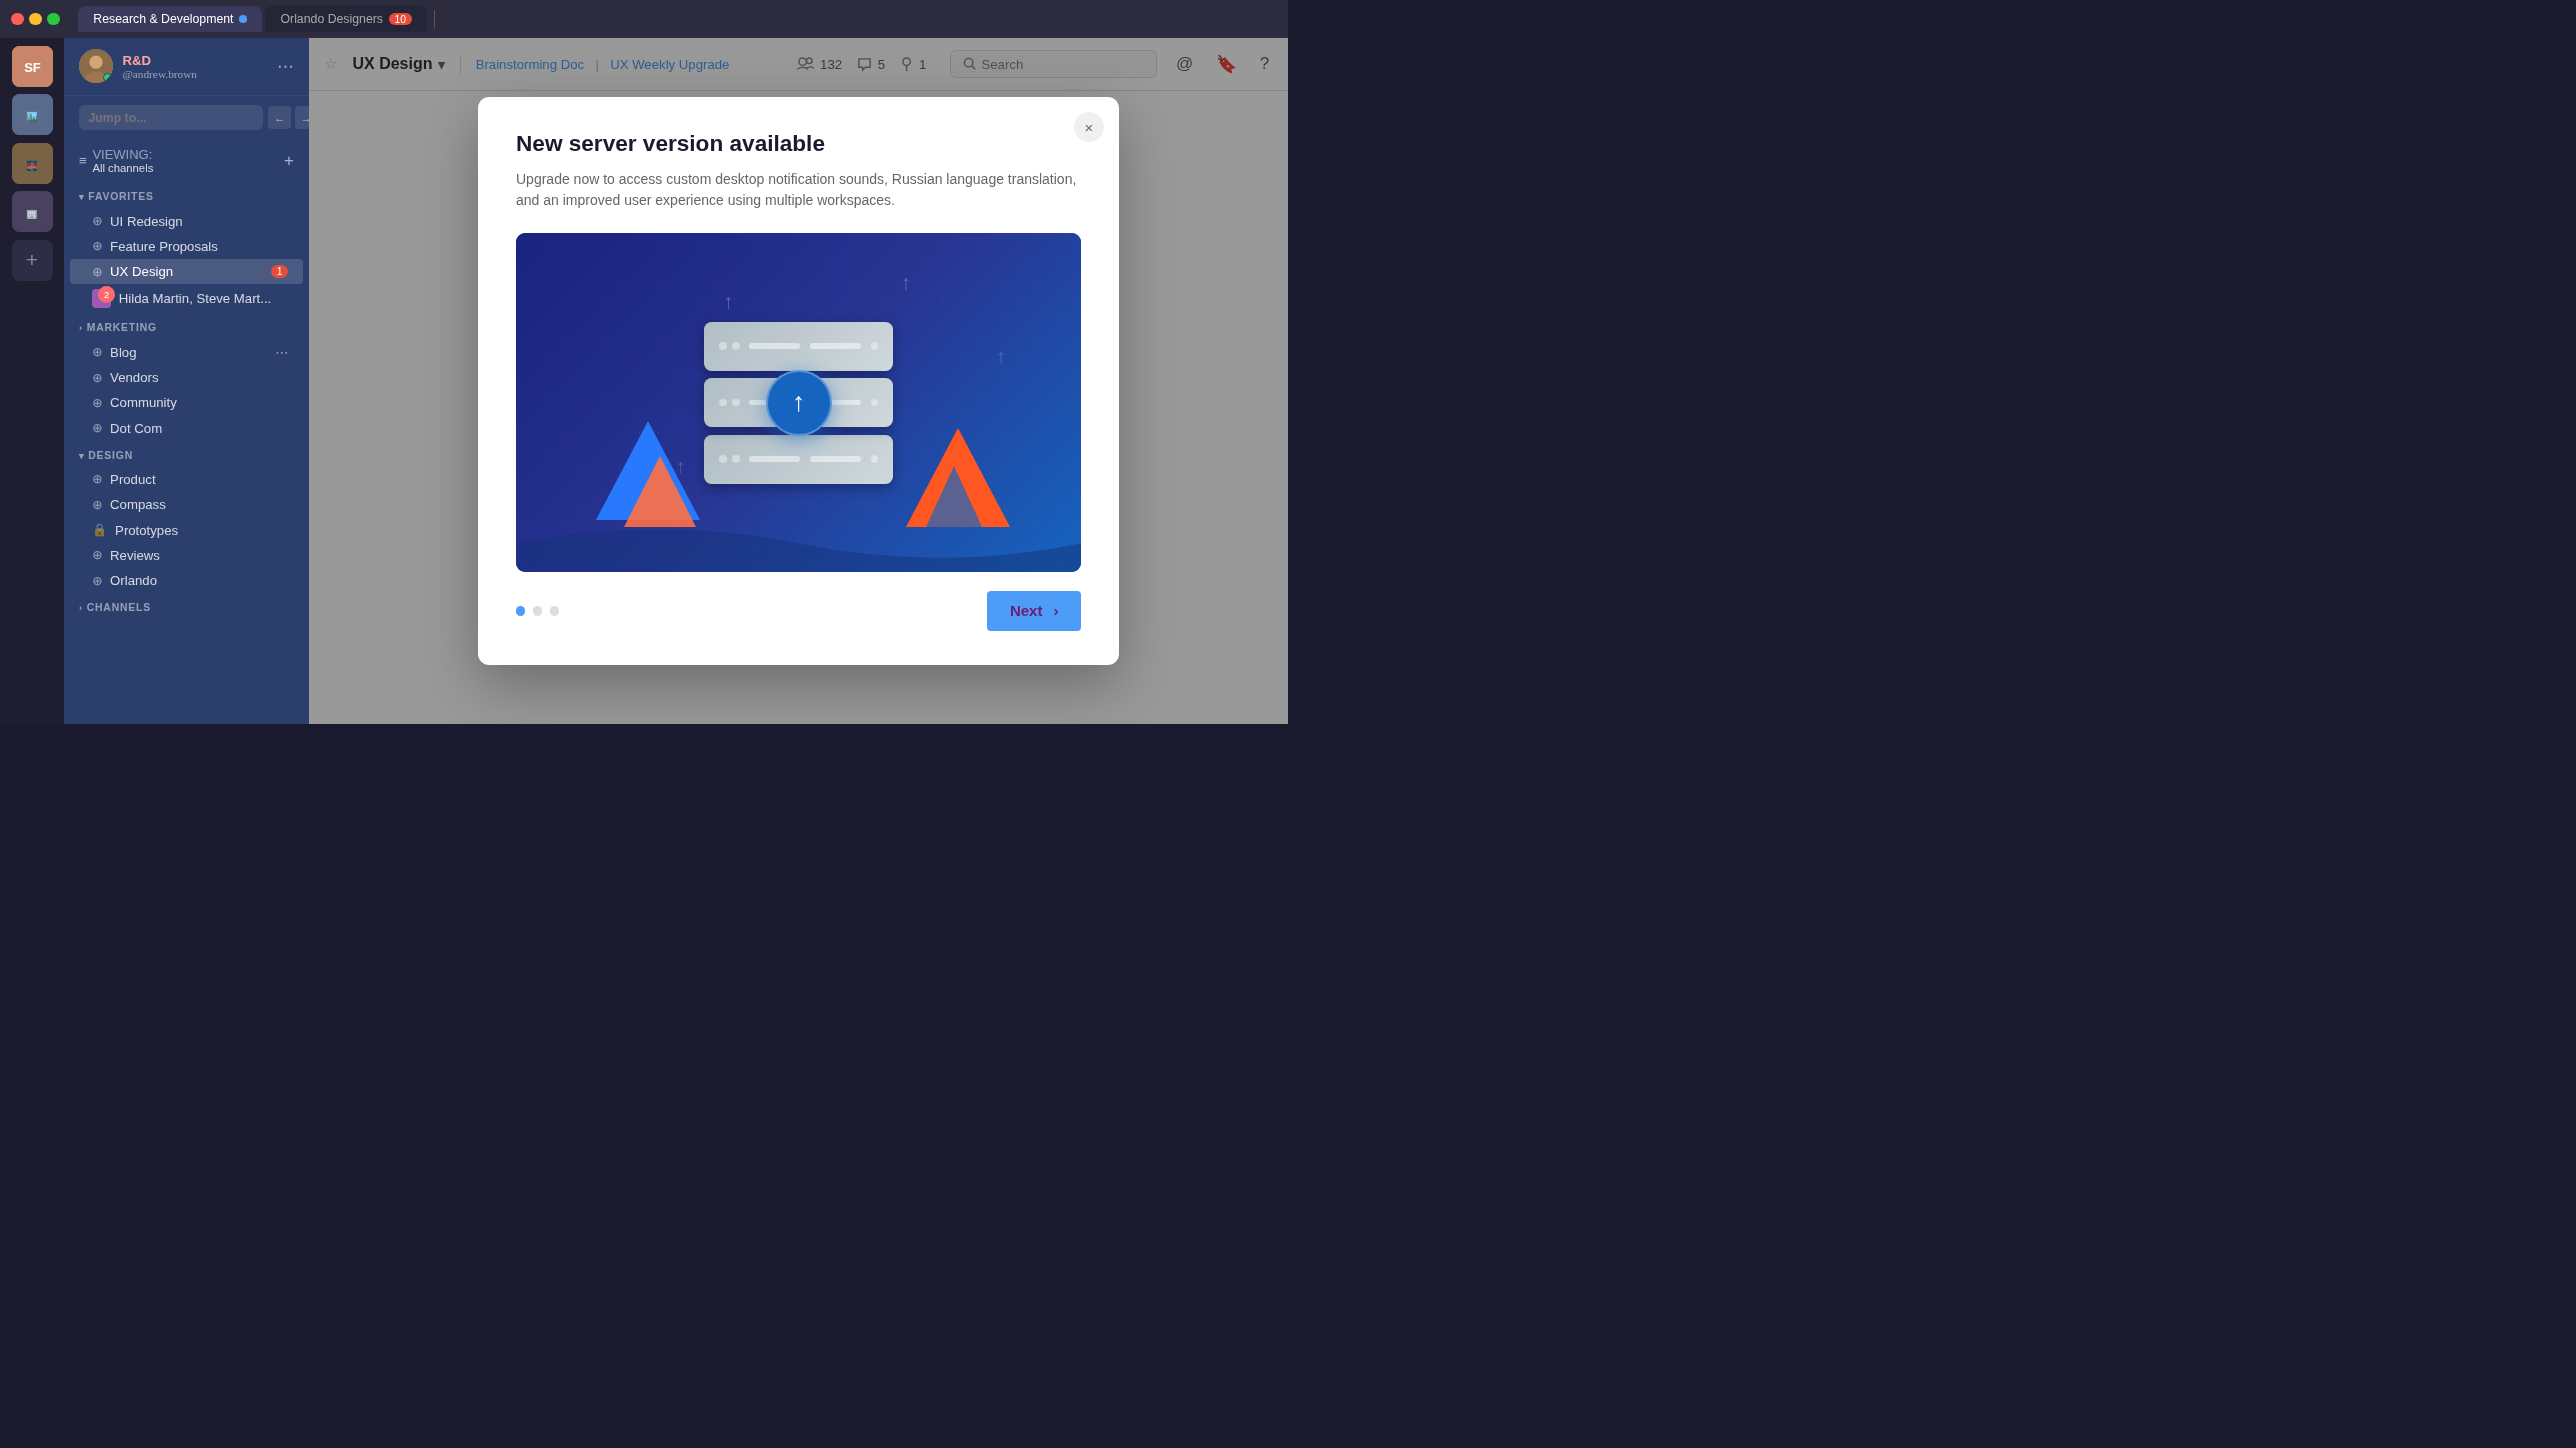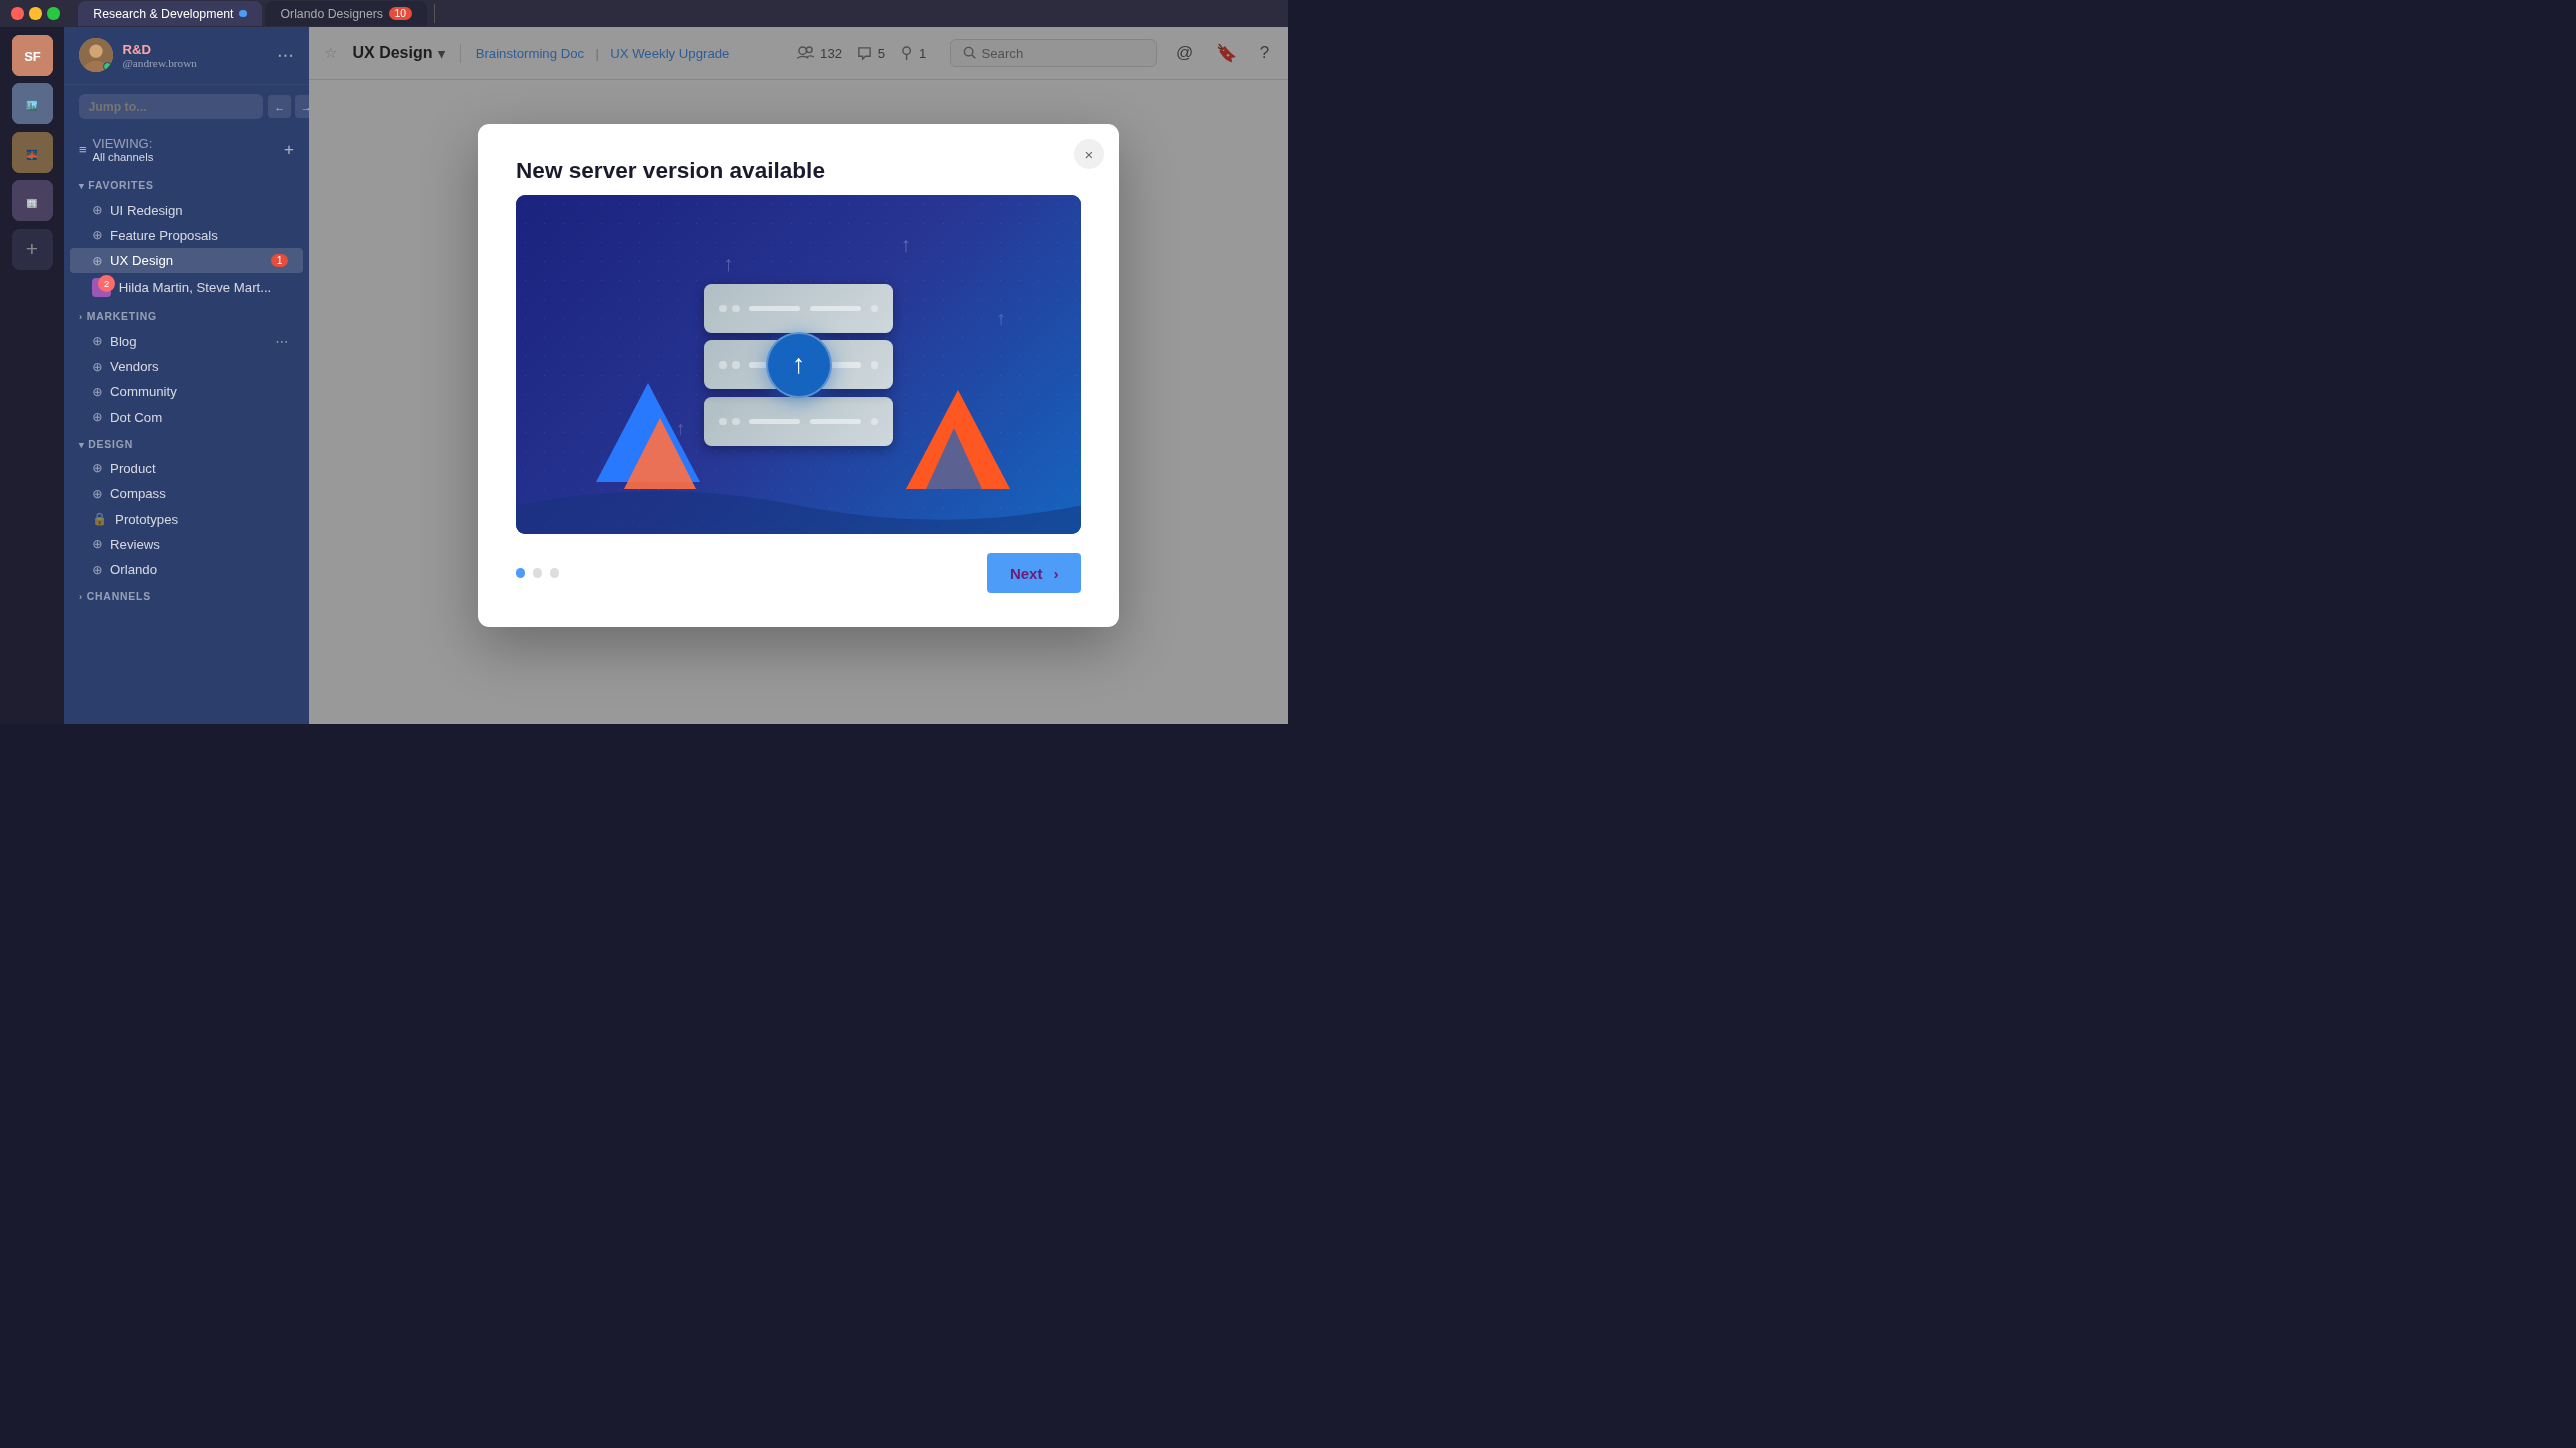--- a/index.html
+++ b/index.html
@@ -1,19 +1,19 @@
 <!DOCTYPE html>
 <html style="font-size:15px"><head>
   <meta charset="utf-8">
   <style>
     * { box-sizing: border-box; margin: 0; padding: 0; }
     body { font-family: -apple-system, BlinkMacSystemFont, 'Segoe UI', sans-serif; background: #1a1a2e; width: 1288px; height: 724px; overflow: hidden; display: flex; flex-direction: column; }
 
     
-    .titlebar { height: 27px; background: #2c2c3e; display: flex; align-items: center; padding: 0 11.3px; gap: 7.5px; }
+    .titlebar { height: 38px; background: #2c2c3e; display: flex; align-items: center; padding: 0 11.3px; gap: 7.5px; }
     .window-controls { display: flex; gap: 5.7px; align-items: center; }
     .wc { width: 12.3px; height: 12.3px; border-radius: 50%; }
     .wc-red { background: #ff5f57; }
     .wc-yellow { background: #febc2e; }
     .wc-green { background: #28c840; }
     .tabs { display: flex; gap: 3.8px; margin-left: 11.3px; }
     .tab { padding: 5.7px 15px; border-radius: 7.5px 7.5px 0 0; font-size: 12.3px; display: flex; align-items: center; gap: 5.7px; cursor: pointer; }
     .tab.active { background: #3a3a5c; color: #fff; }
     .tab.inactive { background: #252538; color: #aaa; }
     .tab-dot { width: 7.5px; height: 7.5px; border-radius: 50%; background: #4d9cf8; }
@@ -351,20 +351,21 @@
     </div>
 
     <div class="chat-area"></div>
 
     <div class="modal-overlay">
       <div class="modal">
         <button class="modal-close">
           <span>×</span>
         </button>
         <h2 class="modal-title">New server version available</h2>
+        <p class="modal-desc">Upgrade now to access custom desktop notification sounds, Russian language translation, and an improved user experience using multiple workspaces.</p>
 
         <div class="modal-image">
           <div class="server-illustration">
             <div class="dots-pattern"></div>
 
             <div style="position:absolute; left:80px; bottom:52px; width:0; height:0; border-left:52px solid transparent; border-right:52px solid transparent; border-bottom:99px solid #2979ff; z-index:1;"></div>
             <div style="position:absolute; left:108px; bottom:45px; width:0; height:0; border-left:36px solid transparent; border-right:36px solid transparent; border-bottom:71px solid #ff7043; z-index:2; opacity:0.9;"></div>
             <div style="position:absolute; right:71px; bottom:45px; width:0; height:0; border-left:52px solid transparent; border-right:52px solid transparent; border-bottom:99px solid #ff5722; z-index:1;"></div>
             <div style="position:absolute; right:99px; bottom:45px; width:0; height:0; border-left:28px solid transparent; border-right:28px solid transparent; border-bottom:61px solid #1565c0; z-index:2; opacity:0.7;"></div>
 

